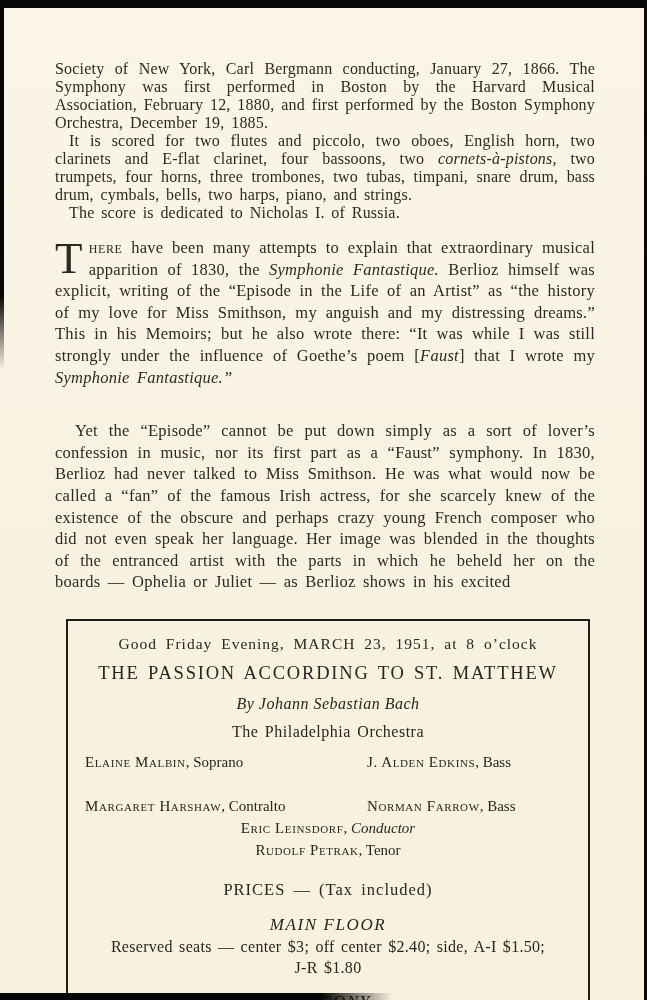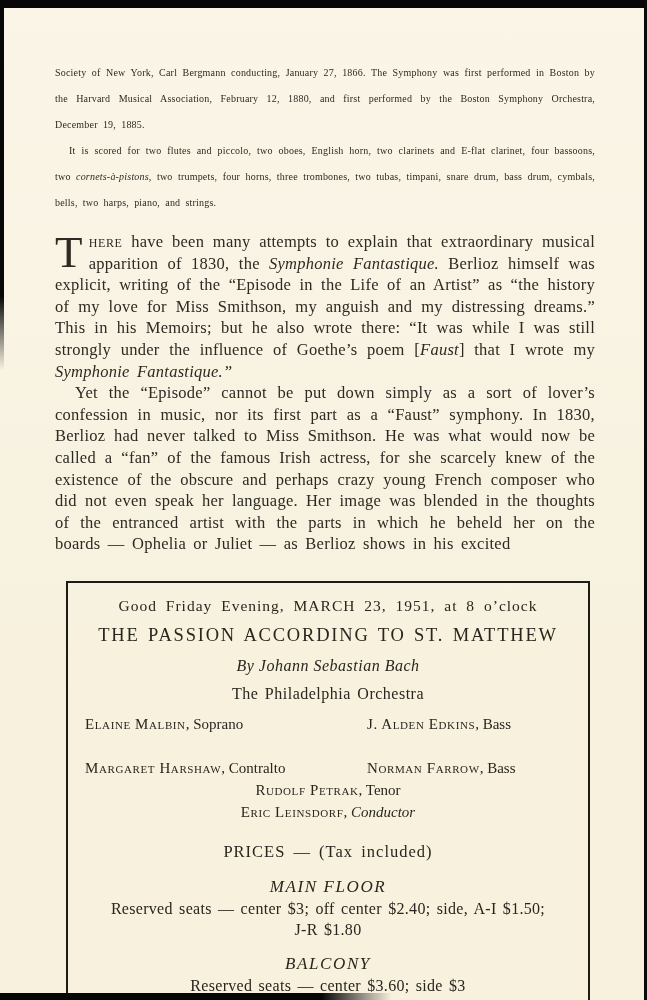--- a/index.html
+++ b/index.html
@@ -13,28 +13,28 @@
   .frame-right  { position:absolute; top:0; right:0; width:3px; height:100%; background:#0a0a0a; z-index:5; }
   .frame-left   { position:absolute; top:0; left:0; width:4px; height:370px;
                   background:linear-gradient(to bottom,#070707 80%,rgba(7,7,7,0)); z-index:5; }
   .frame-bottom { position:absolute; bottom:0; left:0; width:392px; height:7px;
                   background:linear-gradient(to right,#070707 82%,rgba(7,7,7,0)); z-index:5; }
 
   .content { position:absolute; left:55px; top:60px; width:540px; }
 
   p { margin:0; }
   .intro {
-    font-size:10px; line-height:26px; text-align:justify;
+    font-size:16px; line-height:18px; text-align:justify;
     letter-spacing:0.2px; word-spacing:2.5px;
   }
   .intro.indent { text-indent:14px; }
 
   .body-text {
     font-size:16.5px; line-height:21.6px; text-align:justify;
-    letter-spacing:0.25px; word-spacing:3px;
+    letter-spacing:0.25px; word-spacing:3px;margin-top:32px;
   }
   .body-text.first { margin-top:15px; }
   .body-text.indent2 { text-indent:20px; }
 
   .i  { font-style:italic; }
   .sc { font-variant:small-caps; letter-spacing:0.6px; }
   .dc { float:left; font-size:45px; line-height:37px; padding:3px 6px 0 0; }
 
   .concert-box {
     margin:26px 0 0 11px; width:500px;
@@ -63,38 +63,39 @@
 <div>
   <div class="frame-top"></div>
   <div class="frame-right"></div>
   <div class="frame-left"></div>
   <div class="frame-bottom"></div>
 
   <div class="content">
 
     <p class="intro"><span>Society of New York, Carl Bergmann conducting, January 27, 1866. The Symphony was first performed in Boston by the Harvard Musical Association, February 12, 1880, and first performed by the Boston Symphony Orchestra, December 19, 1885.</span></p>
     <p class="intro indent"><span>It is scored for two flutes and piccolo, two oboes, English horn, two clarinets and E-flat clarinet, four bassoons, two </span><span class="i">cornets-à-pistons,</span><span> two trumpets, four horns, three trombones, two tubas, timpani, snare drum, bass drum, cymbals, bells, two harps, piano, and strings.</span></p>
+    <p class="intro indent"><span>The score is dedicated to Nicholas I. of Russia.</span></p>
 
     <p class="body-text first"><span class="dc">T</span><span class="sc">here</span><span> have been many attempts to explain that extraordinary musical apparition of 1830, the </span><span class="i">Symphonie Fantastique.</span><span> Berlioz himself was explicit, writing of the “Episode in the Life of an Artist” as “the history of my love for Miss Smithson, my anguish and my distressing dreams.” This in his Memoirs; but he also wrote there: “It was while I was still strongly under the influence of Goethe’s poem [</span><span class="i">Faust</span><span>] that I wrote my </span><span class="i">Symphonie Fantastique.”</span></p>
     <p class="body-text indent2"><span>Yet the “Episode” cannot be put down simply as a sort of lover’s confession in music, nor its first part as a “Faust” symphony. In 1830, Berlioz had never talked to Miss Smithson. He was what would now be called a “fan” of the famous Irish actress, for she scarcely knew of the existence of the obscure and perhaps crazy young French composer who did not even speak her language. Her image was blended in the thoughts of the entranced artist with the parts in which he beheld her on the boards — Ophelia or Juliet — as Berlioz shows in his excited</span></p>
 
     <div class="concert-box">
       <div class="cb-date">Good Friday Evening, MARCH 23, 1951, at 8 o’clock</div>
       <div class="cb-title">THE PASSION ACCORDING TO ST. MATTHEW</div>
       <div class="cb-by">By Johann Sebastian Bach</div>
       <div class="cb-line">The Philadelphia Orchestra</div>
 
       <div class="perf-grid">
         <div><span class="sc">Elaine Malbin</span><span>, Soprano</span></div>
         <div><span class="sc">J. Alden Edkins</span><span>, Bass</span></div>
         <div><span class="sc">Margaret Harshaw</span><span>, Contralto</span></div>
         <div><span class="sc">Norman Farrow</span><span>, Bass</span></div>
       </div>
+      <div class="perf-center"><span class="sc">Eric Leinsdorf</span><span>, </span><span class="i">Conductor</span></div>
       <div class="perf-center"><span class="sc">Rudolf Petrak</span><span>, Tenor</span></div>
-      <div class="perf-center"><span class="sc">Eric Leinsdorf</span><span>, </span><span class="i">Conductor</span></div>
 
       <div class="prices-head">PRICES — (Tax included)</div>
       <div class="section-head">MAIN FLOOR</div>
       <div class="price-line">Reserved seats — center $3; off center $2.40; side, A-I $1.50;</div>
       <div class="price-line">J-R $1.80</div>
       <div class="section-head">BALCONY</div>
       <div class="price-line">Reserved seats — center $3.60; side $3</div>
     </div>
 
   </div>

